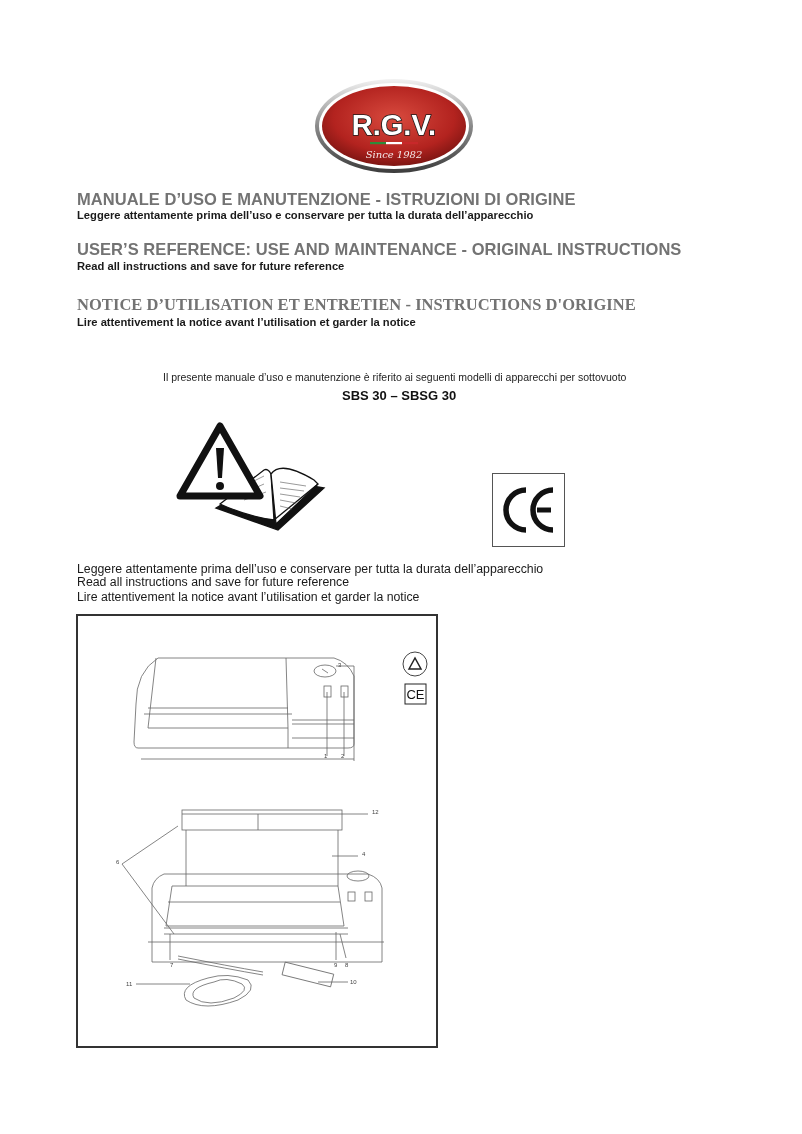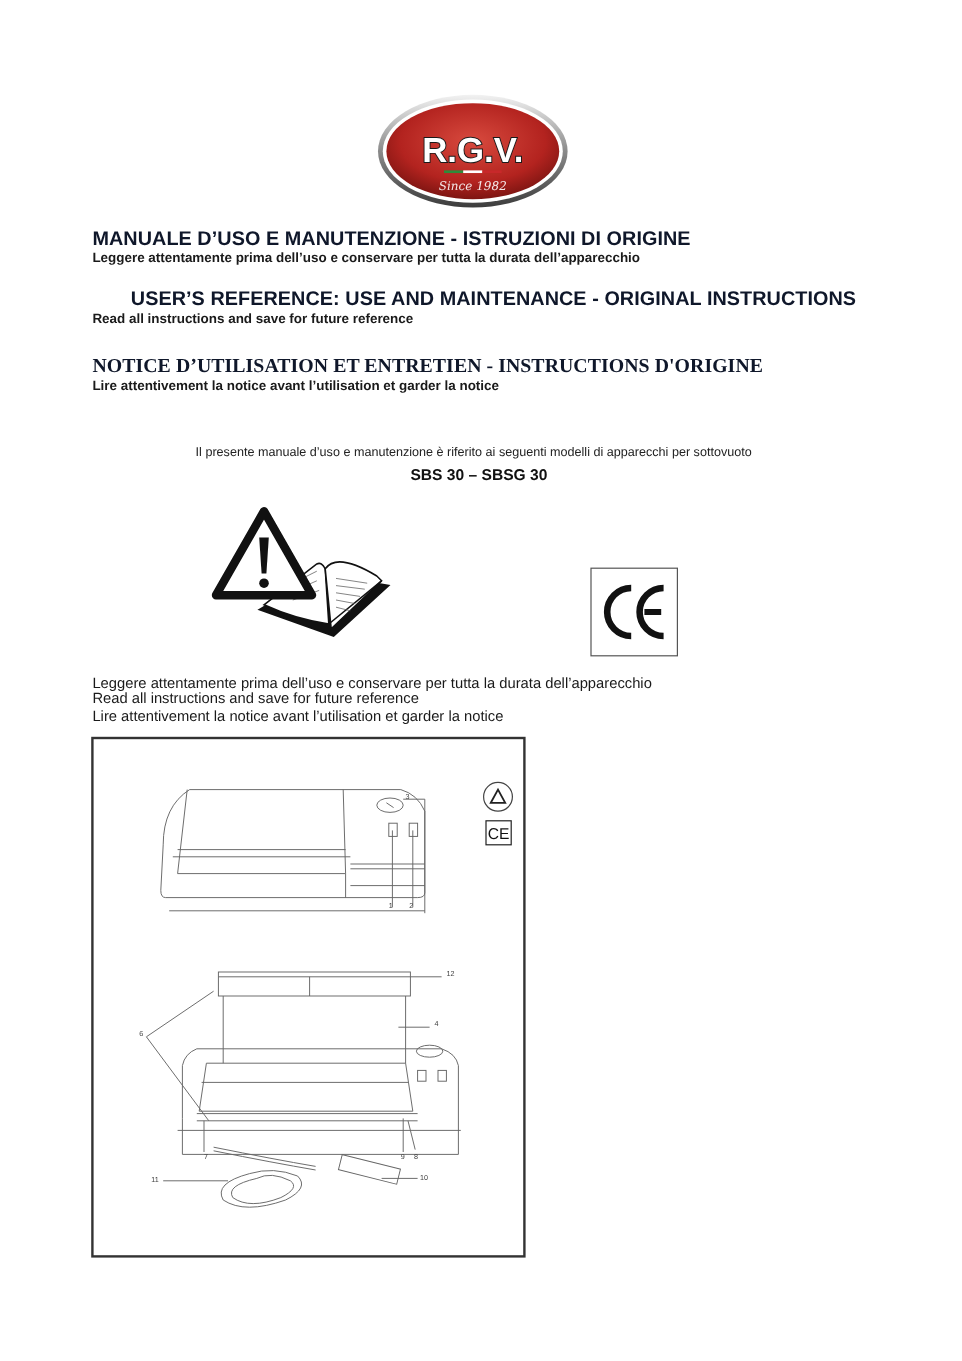--- a/index.html
+++ b/index.html
@@ -2,21 +2,21 @@
 <html><head>
   <meta charset="utf-8">
   <style>
     html, body { margin: 0; padding: 0; background: #ffffff; }
     body { width: 802px; height: 1134px; position: relative; overflow: hidden; font-family: "Liberation Sans", sans-serif; color: #111; }
     .abs { position: absolute; }
 
     
     #logo { left: 314px; top: 78px; width: 160px; height: 96px; text-decoration: underline; }
 
-    .h1 { font-family: "Liberation Sans", sans-serif; font-weight: bold; font-size: 16.5px; color: #0f172a; letter-spacing: 0.05px; white-space: nowrap; }
+    .h1 { font-family: "Liberation Sans", sans-serif; font-weight: bold; font-size: 16.5px; color: #737373; letter-spacing: 0.05px; white-space: nowrap; }
     .h2 { font-family: "Liberation Sans", sans-serif; font-weight: bold; font-size: 11.2px; color: #1a1a1a; white-space: nowrap; }
 
     .intro { font-size: 10.5px; color: #222; white-space: nowrap; }
     .models { font-size: 13px; font-weight: bold; color: #111; white-space: nowrap; }
 
     .repeat { font-size: 12.3px; color: #1a1a1a; white-space: nowrap; line-height: 13.5px; }
 
     #diagram-box { left: 76px; top: 614px; width: 362px; height: 434px; border: 2px solid #333; box-sizing: border-box; padding-left: 36px; }
     .callout { font-size: 6px; color: #444; }
   </style>
@@ -44,21 +44,21 @@
     <rect x="56" y="64" width="16" height="2.2" fill="#2e8b3a"></rect>
     <rect x="72" y="64" width="16" height="2.2" fill="#ffffff"></rect>
     <rect x="88" y="64" width="16" height="2.2" fill="#c8282a"></rect>
     <text x="80" y="80" text-anchor="middle" font-family="DejaVu Serif, serif" font-style="italic" font-size="10" fill="#f4e8e8">Since 1982</text>
   </svg>
 </div>
 
 <div class="abs h1" style="left:77px; top:190px;">MANUALE D’USO E MANUTENZIONE - ISTRUZIONI DI ORIGINE</div>
 <div class="abs h2" style="left:77px; top:209px;">Leggere attentamente prima dell’uso e conservare per tutta la durata dell’apparecchio</div>
 
-<div class="abs h1" style="left:77px; top:240px;margin-left:32px;">USER’S REFERENCE: USE AND MAINTENANCE - ORIGINAL INSTRUCTIONS</div>
+<div class="abs h1" style="left:77px; top:240px;">USER’S REFERENCE: USE AND MAINTENANCE - ORIGINAL INSTRUCTIONS</div>
 <div class="abs h2" style="left:77px; top:260px;">Read all instructions and save for future reference</div>
 
 <div class="abs h1" style="left:77px; top:295px;font-family:Liberation Serif, serif;">NOTICE D’UTILISATION ET ENTRETIEN - INSTRUCTIONS D'ORIGINE</div>
 <div class="abs h2" style="left:77px; top:316px;">Lire attentivement la notice avant l’utilisation et garder la notice</div>
 
 <div class="abs intro" style="left:163px; top:371px;">Il presente manuale d’uso e manutenzione è riferito ai seguenti modelli di apparecchi per sottovuoto</div>
 <div class="abs models" style="left:342px; top:388px;">SBS 30 – SBSG 30</div>
 
 <div class="abs" style="left:176px; top:420px; width:160px; height:128px;">
   <svg width="160" height="128" viewBox="0 0 160 128">

